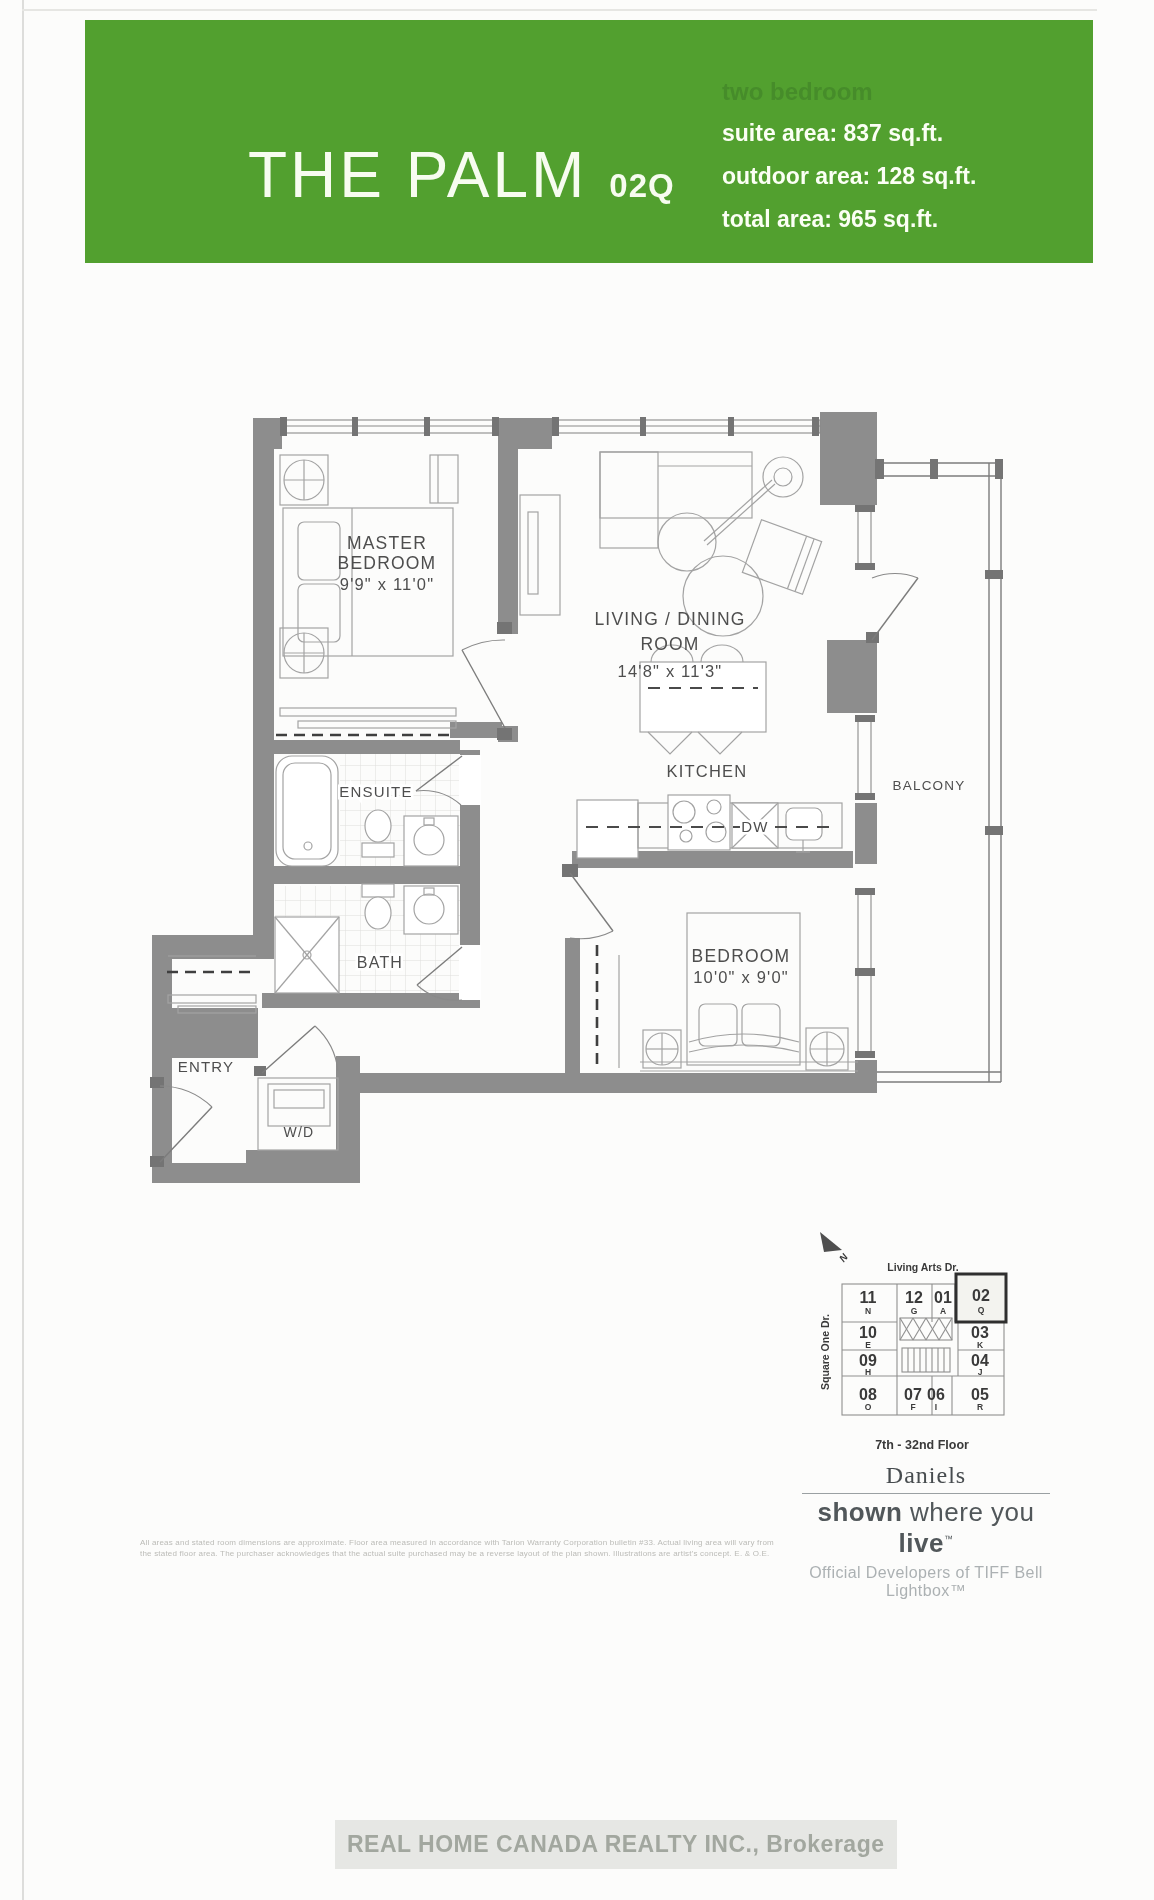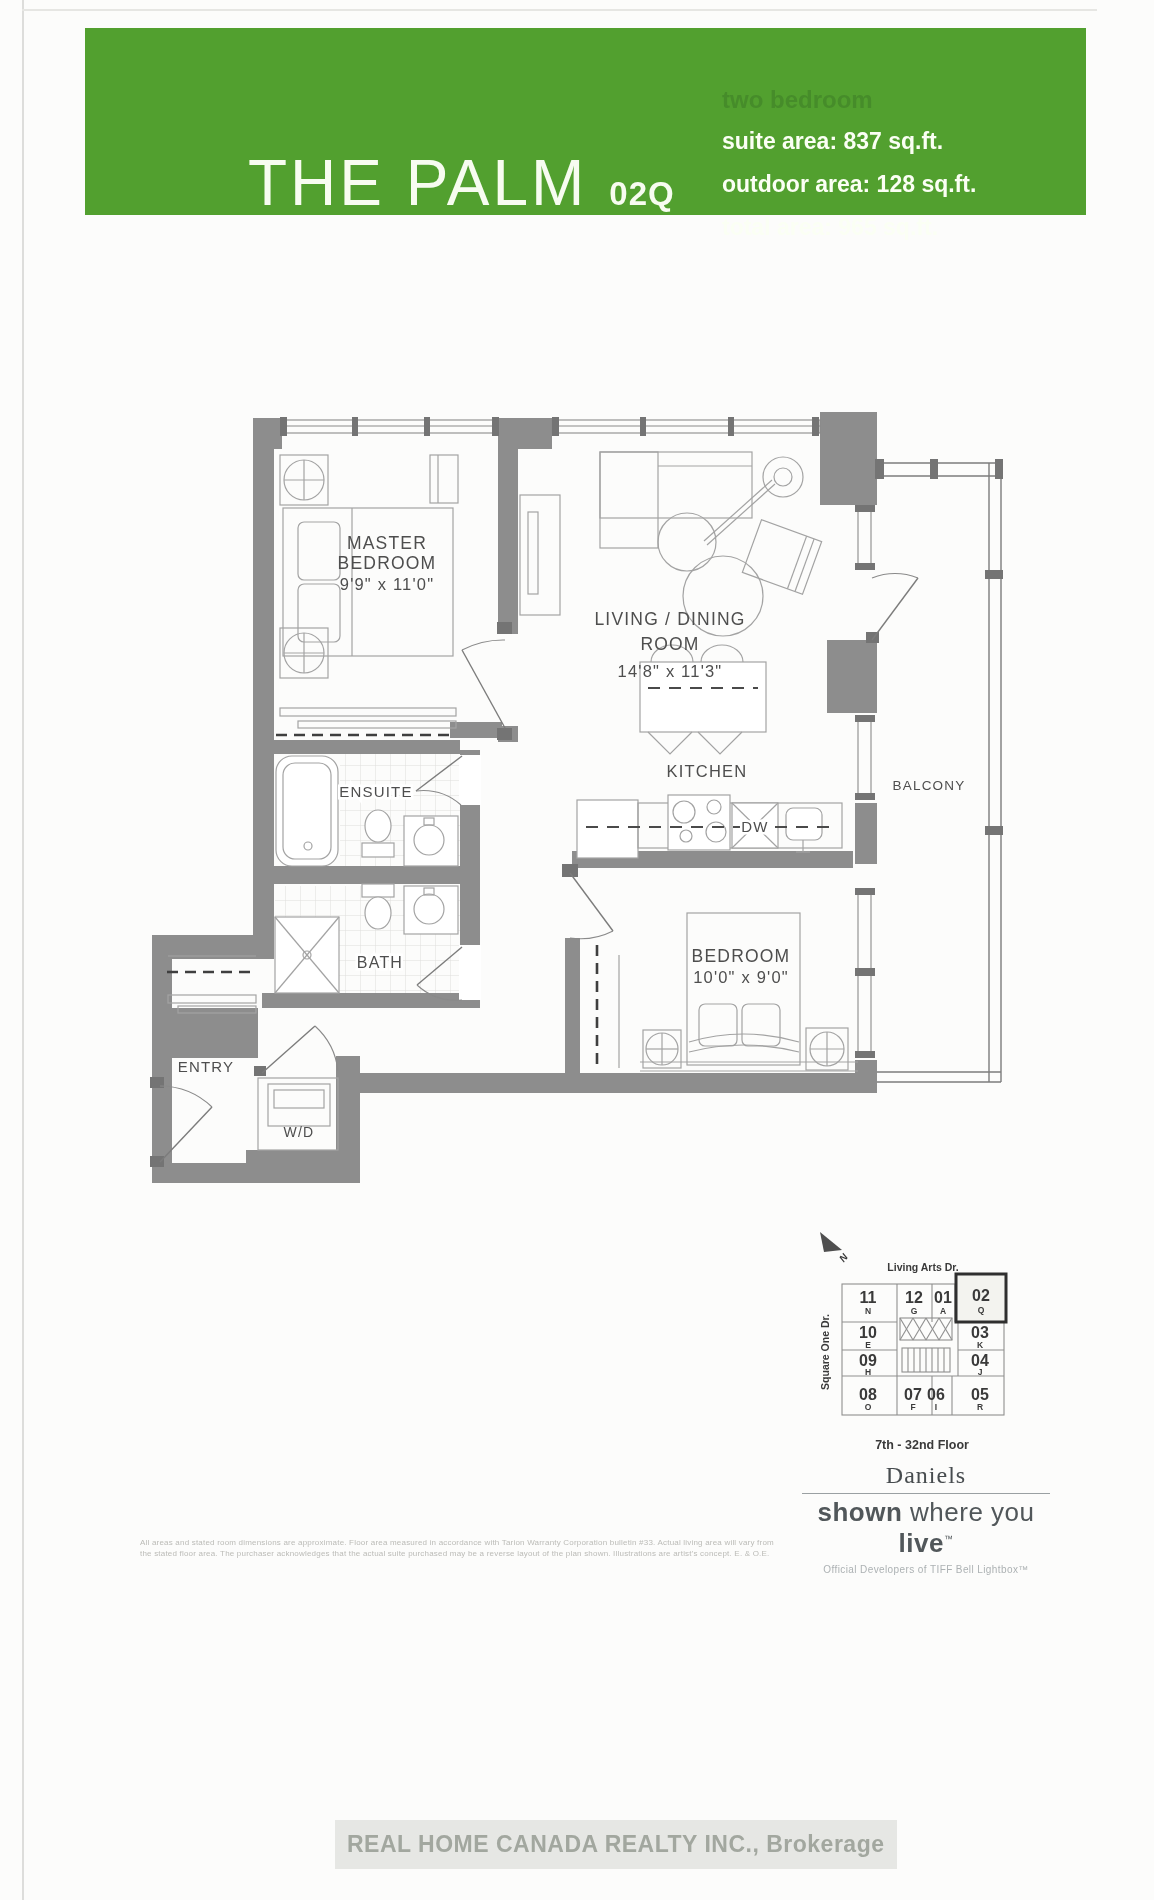--- a/index.html
+++ b/index.html
@@ -2,21 +2,21 @@
 <html><head>
 <meta charset="utf-8">
 <style>
   html,body{margin:0;padding:0;background:#ffffff;}
   .page{position:relative;width:1154px;height:1900px;background:#fcfcfb;overflow:hidden;
         font-family:"Liberation Sans", sans-serif;}
   .edge-v{position:absolute;left:22px;top:0;width:2px;height:1900px;background:#dddddb;}
   .edge-h{position:absolute;left:22px;top:9px;width:1075px;height:2px;background:#e6e6e3;}
 
   
-  .banner{position:absolute;left:85px;top:28px;width:1001px;height:187px;}
+  .banner{position:absolute;left:85px;top:20px;width:1001px;height:243px;padding-left:7px;}
   .title-row{position:absolute;left:163px;top:118px;display:flex;align-items:baseline;}
   .title{font-size:64px;font-weight:400;letter-spacing:3px;color:#f7fcf0;}
   .code{font-size:33px;font-weight:700;letter-spacing:1px;color:#f7fcf0;margin-left:22px;}
   .stats{position:absolute;left:637px;top:58px;}
   .stat-type{font-size:24px;font-weight:700;color:#468c2a;margin-bottom:9px;}
   .stat-line{font-size:23px;font-weight:700;color:#fbfff4;line-height:31px;margin-top:12px;}
 
   
   svg{position:absolute;left:0;top:0;}
   .w{fill:#8d8d8d;stroke:none;}
@@ -32,21 +32,21 @@
   .k{stroke:#8f8f8f;stroke-width:1.1;fill:none;}
   .kt{font-family:"Liberation Sans",sans-serif;fill:#3a3a3a;text-anchor:middle;font-weight:bold;}
 
   
   .brand{position:absolute;left:795px;top:1462px;width:262px;text-align:center;}
   .brand-name{font-family:"Liberation Serif", serif;font-size:24px;color:#474c4f;letter-spacing:1px;}
   .brand-rule{width:248px;height:1px;background:#9aa0a2;margin:4px auto 3px auto;}
   .brand-tag{font-size:26px;color:#51575a;letter-spacing:0.5px;}
   .brand-tag b{font-weight:700;}
   .brand-tag sup{font-size:9px;}
-  .brand-sub{font-size:10px;color:#acb1b3;letter-spacing:0.4px;margin-top:5px;}
+  .brand-sub{font-size:16px;color:#acb1b3;letter-spacing:0.4px;margin-top:5px;}
 
   .disclaimer{position:absolute;left:140px;top:1537px;width:655px;font-size:8px;
               color:#bbbbb7;line-height:11px;letter-spacing:0.2px;}
 
   
   .wm1{position:absolute;left:250px;top:1786px;width:560px;text-align:center;
        font-family:"Liberation Serif",serif;font-style:italic;font-size:37px;color:#ccd0c5;}
   .wm2{position:absolute;left:335px;top:1820px;padding:11px 12px;
        background:rgba(172,177,170,0.28);font-size:23px;font-weight:700;
        color:#a2a79f;letter-spacing:0.5px;}

